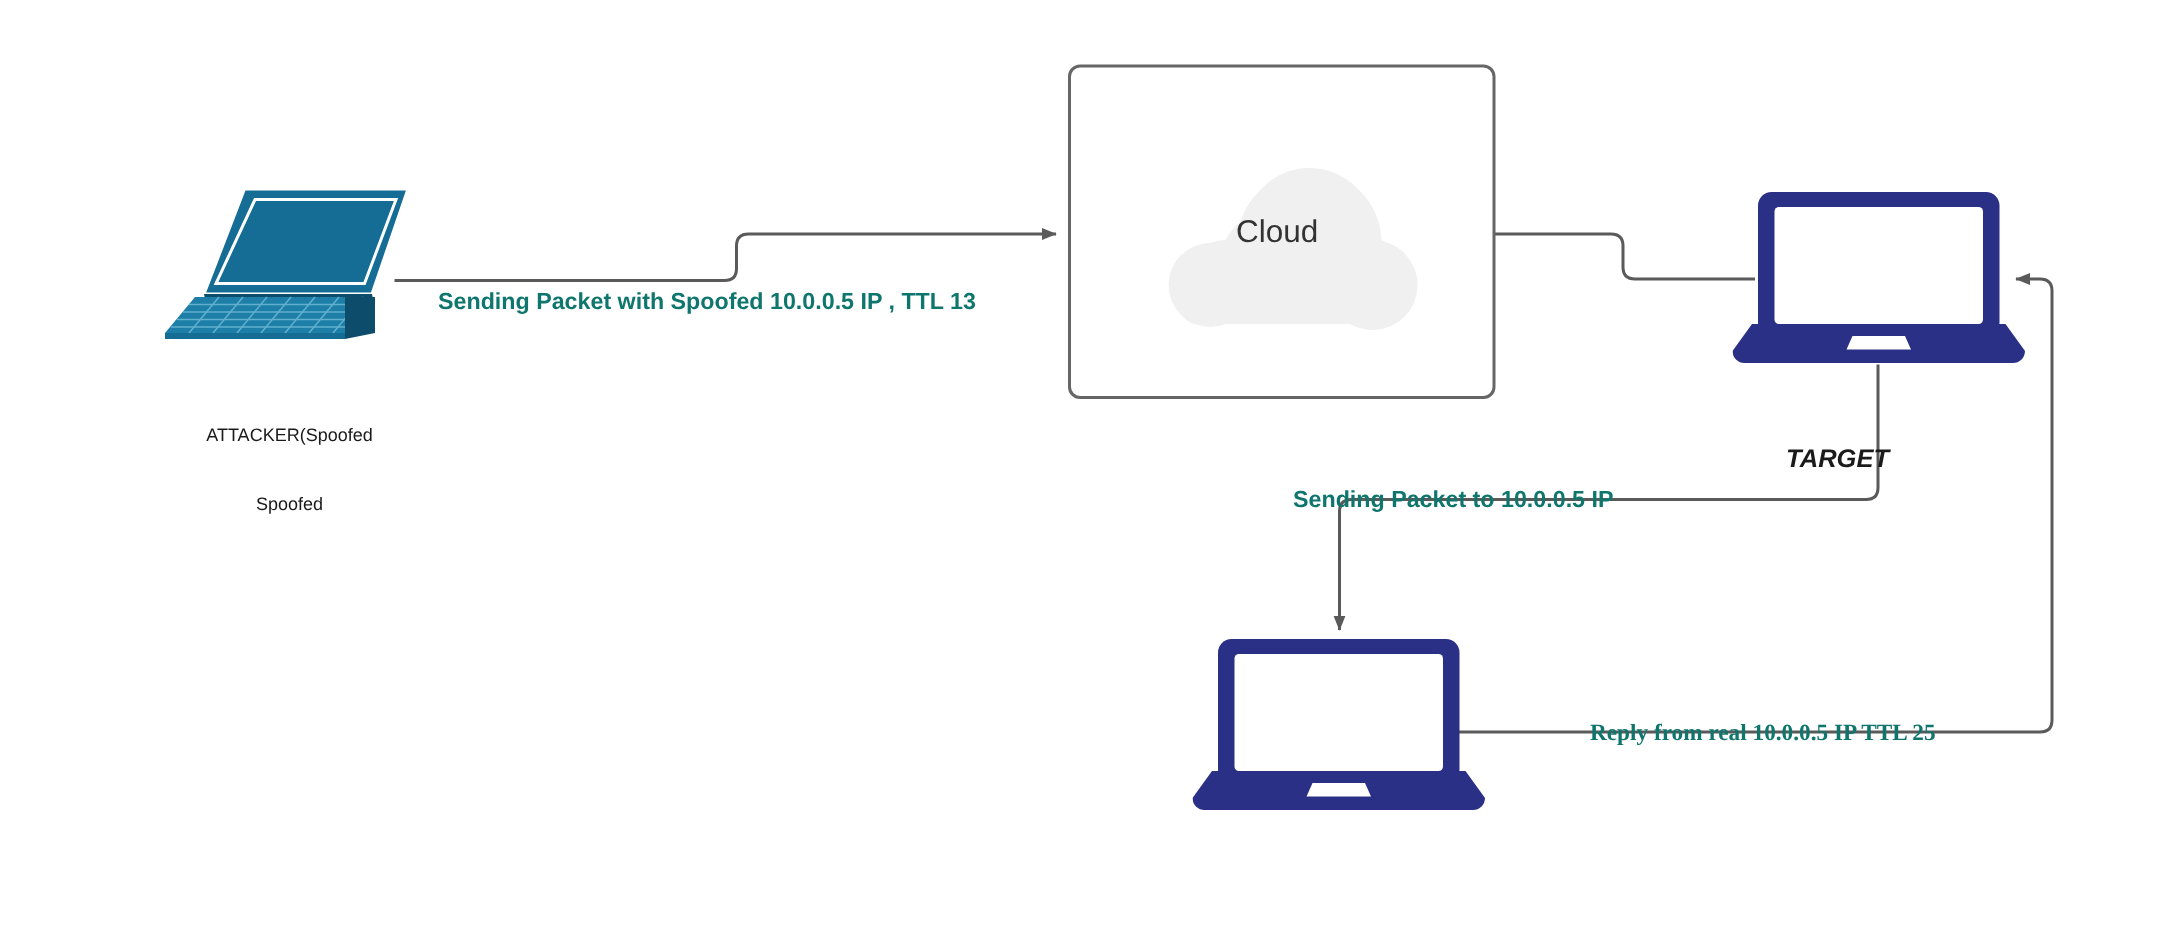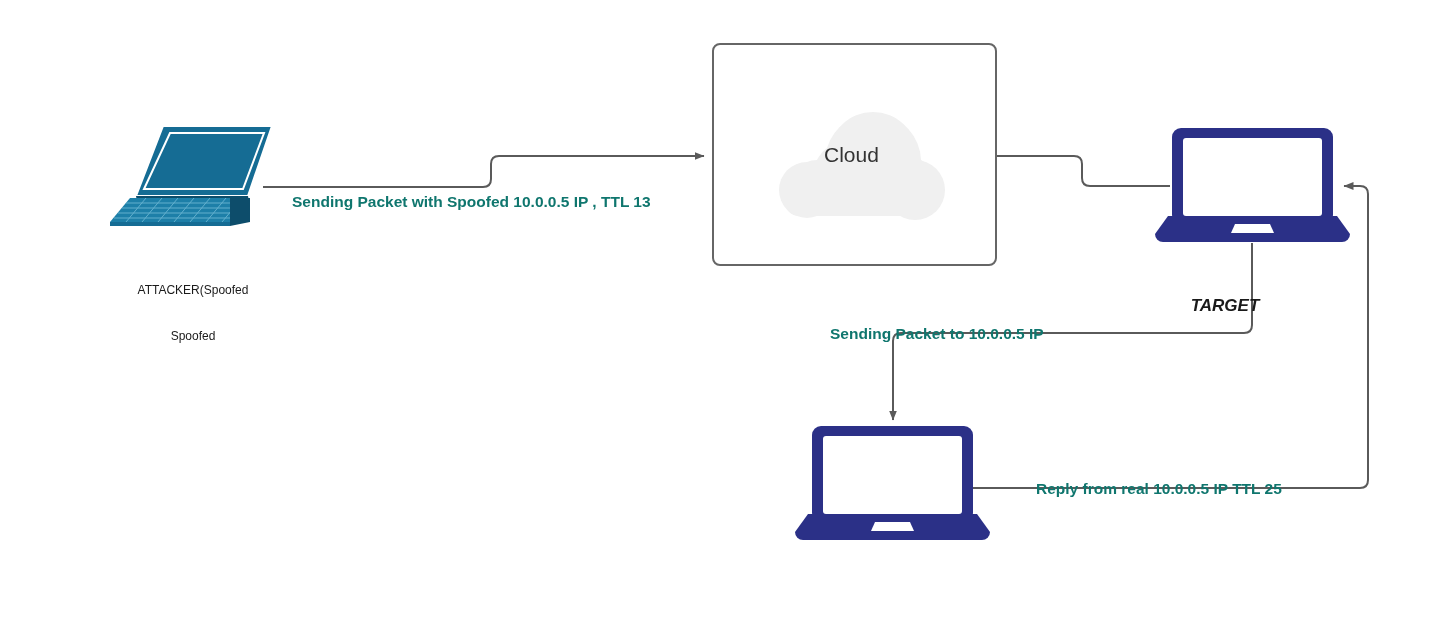--- a/index.html
+++ b/index.html
@@ -168,17 +168,17 @@
       <rect x="17" y="0" width="161" height="96" rx="9" fill="#2B3087"></rect>
       <rect x="28" y="10" width="139" height="78" rx="3" fill="#ffffff"></rect>
       <path d="M 13,88 L 182,88 L 195,106 A 8,8 0 0 1 187,114 L 8,114 A 8,8 0 0 1 0,106 Z" fill="#2B3087"></path>
       <path d="M 80,96 L 115,96 L 119,105 L 76,105 Z" fill="#ffffff"></path>
     </svg>
   </div>
 
 
   <div class="edge-label" style="left:292px; top:194px;">Sending Packet with Spoofed 10.0.0.5 IP , TTL 13</div>
 
-  <div class="edge-label" style="left:830px; top:326px;">Sending Packet to 10.0.0.5 IP</div>
+  <div class="edge-label" style="left:862px; top:326px;">Sending Packet to 10.0.0.5 IP</div>
 
-  <div class="edge-label" style="left:1036px; top:481px;">Reply from real 10.0.0.5 IP TTL 25</div>
+  <div class="edge-label" style="left:1060px; top:481px;font-family:Liberation Serif, serif;">Reply from real 10.0.0.5 IP TTL 25</div>
 
 </div>
 
 </body></html>

